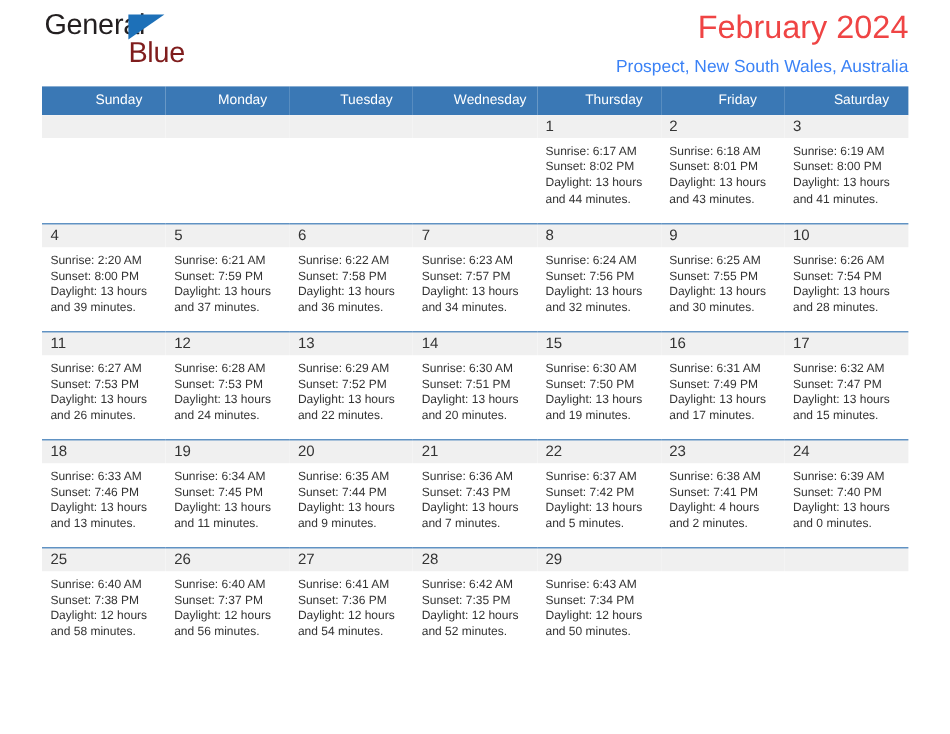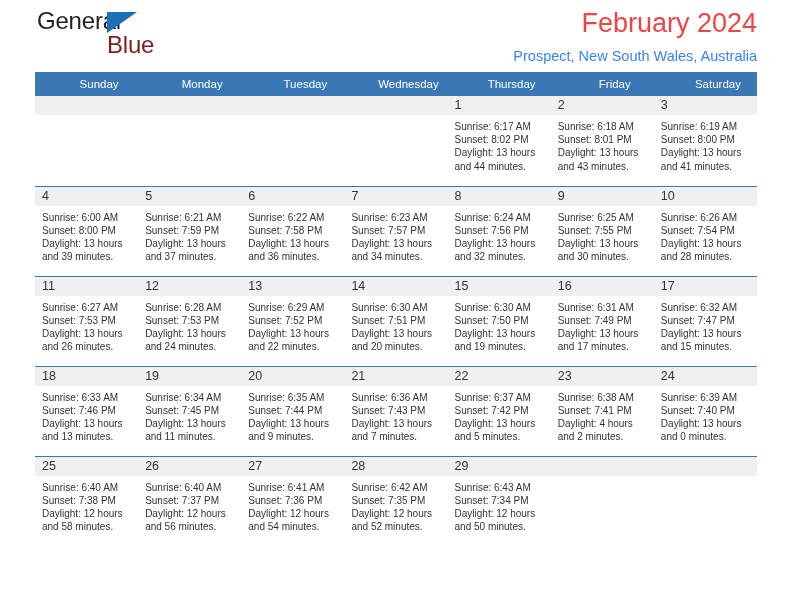--- a/index.html
+++ b/index.html
@@ -222,21 +222,21 @@
                 <div class="wrapline">Daylight: 13 hours and 41 minutes.</div>
               </div>
             </div>
           </td>
         </tr>
         <tr>
           <td>
             <div class="daycell">
               <div class="daynum-strip">4</div>
               <div class="dayinfo">
-                <div>Sunrise: 6:00 AM</div>
+                <div>Sunrise: 2:20 AM</div>
                 <div>Sunset: 8:00 PM</div>
                 <div class="wrapline">Daylight: 13 hours and 39 minutes.</div>
               </div>
             </div>
           </td>
           <td>
             <div class="daycell">
               <div class="daynum-strip">5</div>
               <div class="dayinfo">
                 <div>Sunrise: 6:21 AM</div>

